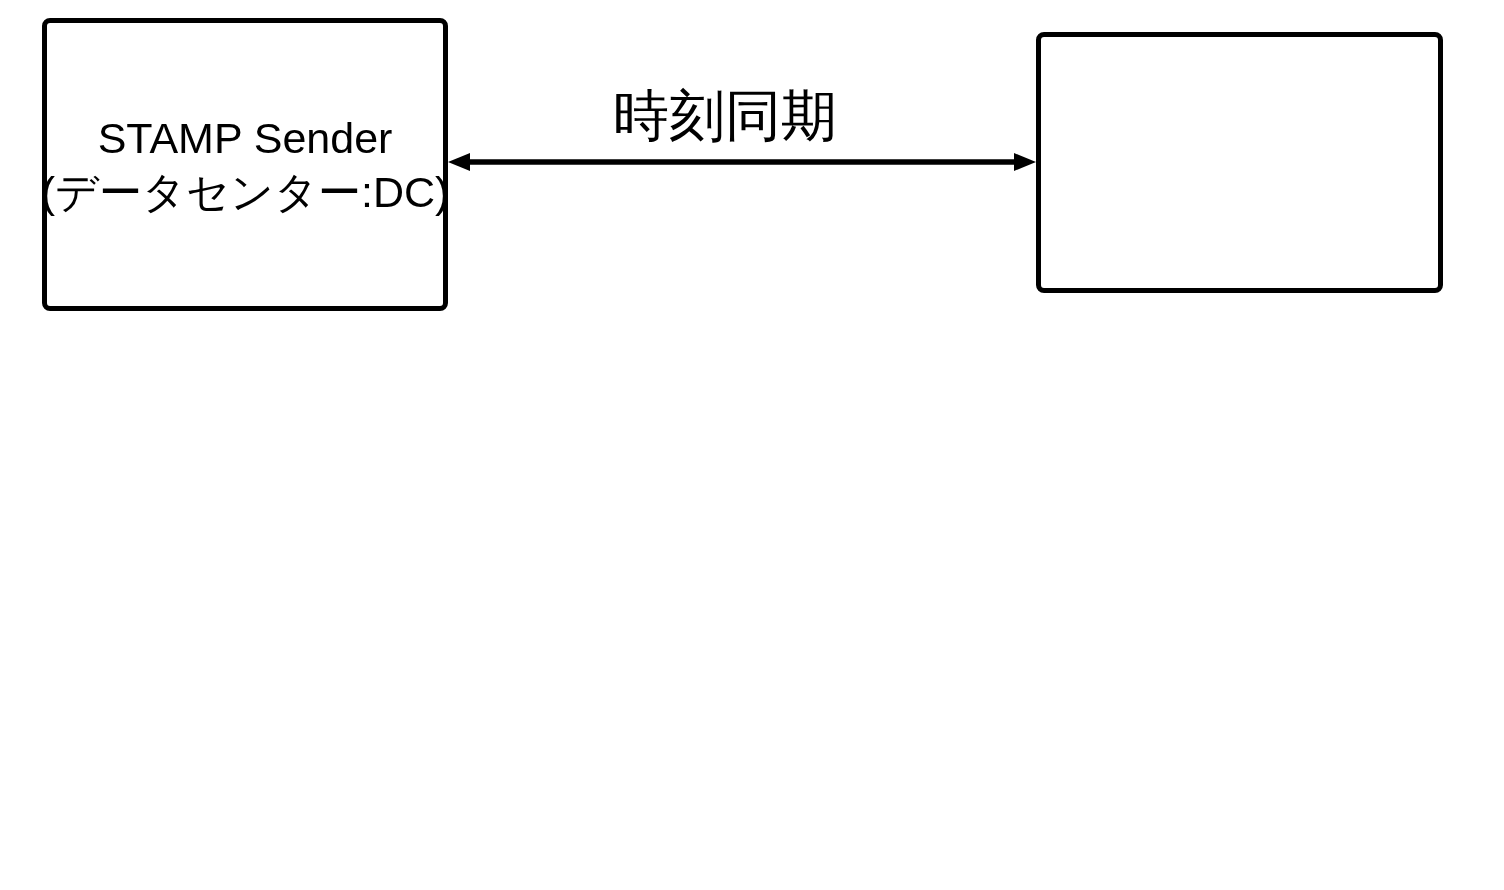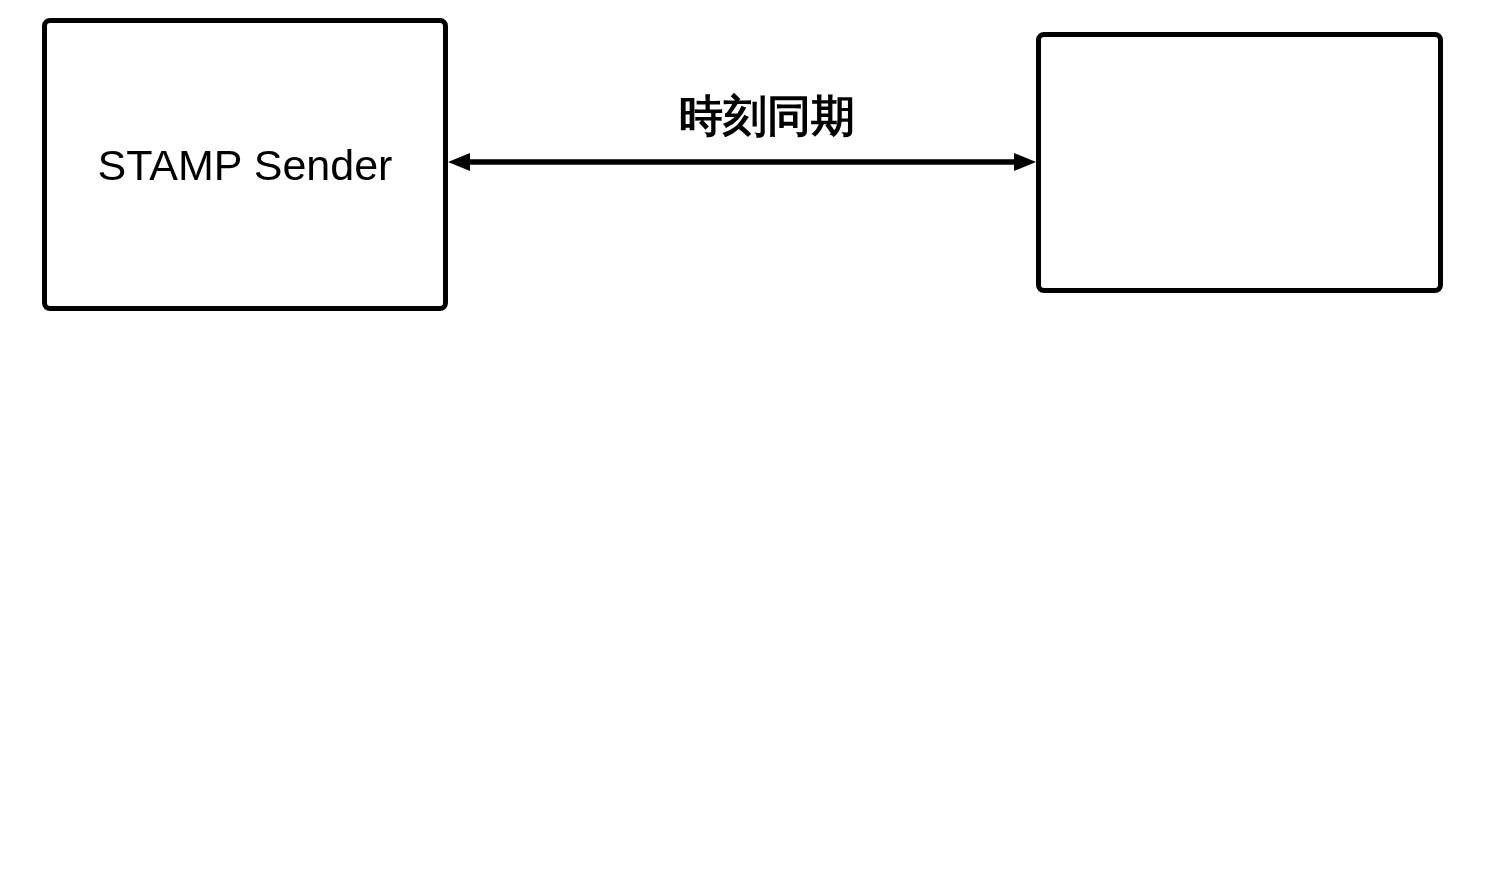--- a/index.html
+++ b/index.html
@@ -55,35 +55,35 @@
   .connector svg {
     display: block;
     width: 588px;
     height: 30px;
   }
   .connector-label {
     position: absolute;
     left: 725px;
     top: 92px;
     transform: translateX(-50%);
-    font-size: 44px;
+    font-size: 56px;
     line-height: 48px;
-    font-weight: 700;
+    font-weight: 400;
     white-space: nowrap;
-    margin-left: 42px;
   }
 </style>
 </head>
 <body>
 
 <div class="canvas">
 
   <div class="node node-sender">
     <div class="node-label">
       <div>STAMP Sender</div>
+      <div>(データセンター:DC)</div>
     </div>
   </div>
 
   <div class="node node-reflector">
     <div class="node-label">
     </div>
   </div>
 
   <div class="connector">
     <svg viewBox="0 0 588 30" xmlns="http://www.w3.org/2000/svg" aria-hidden="true">

